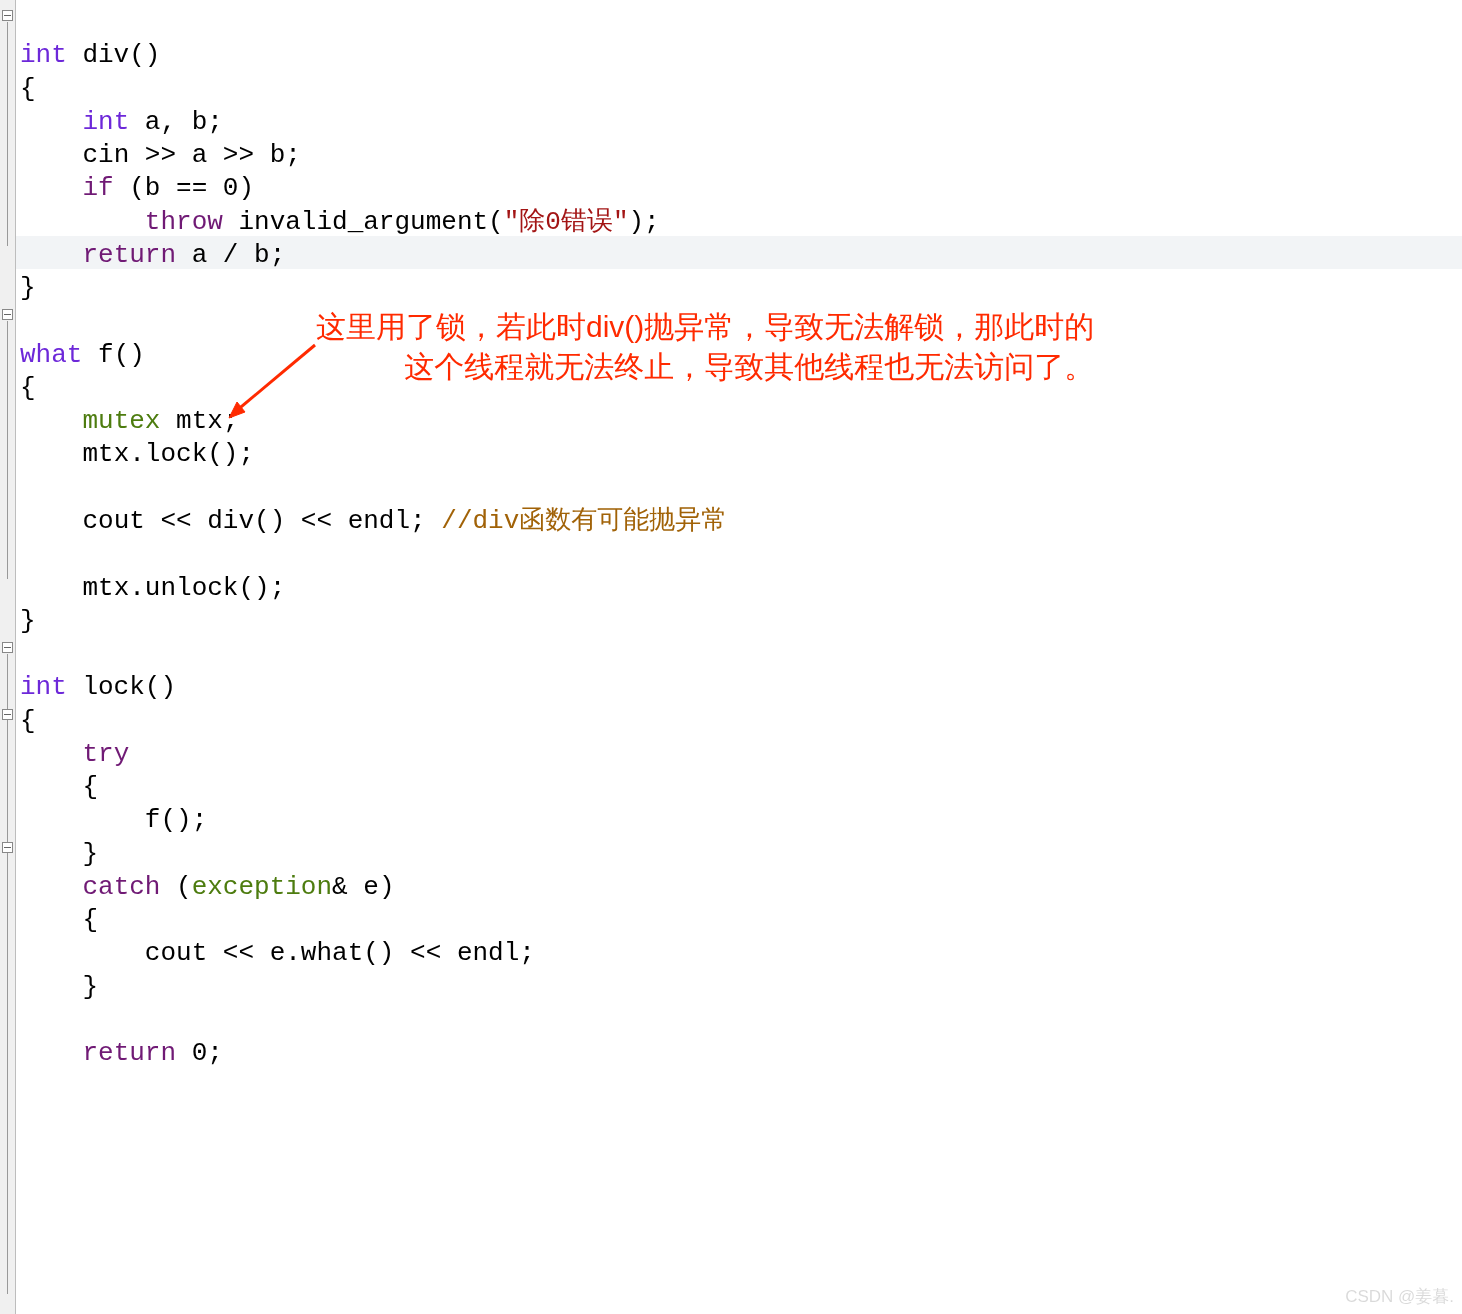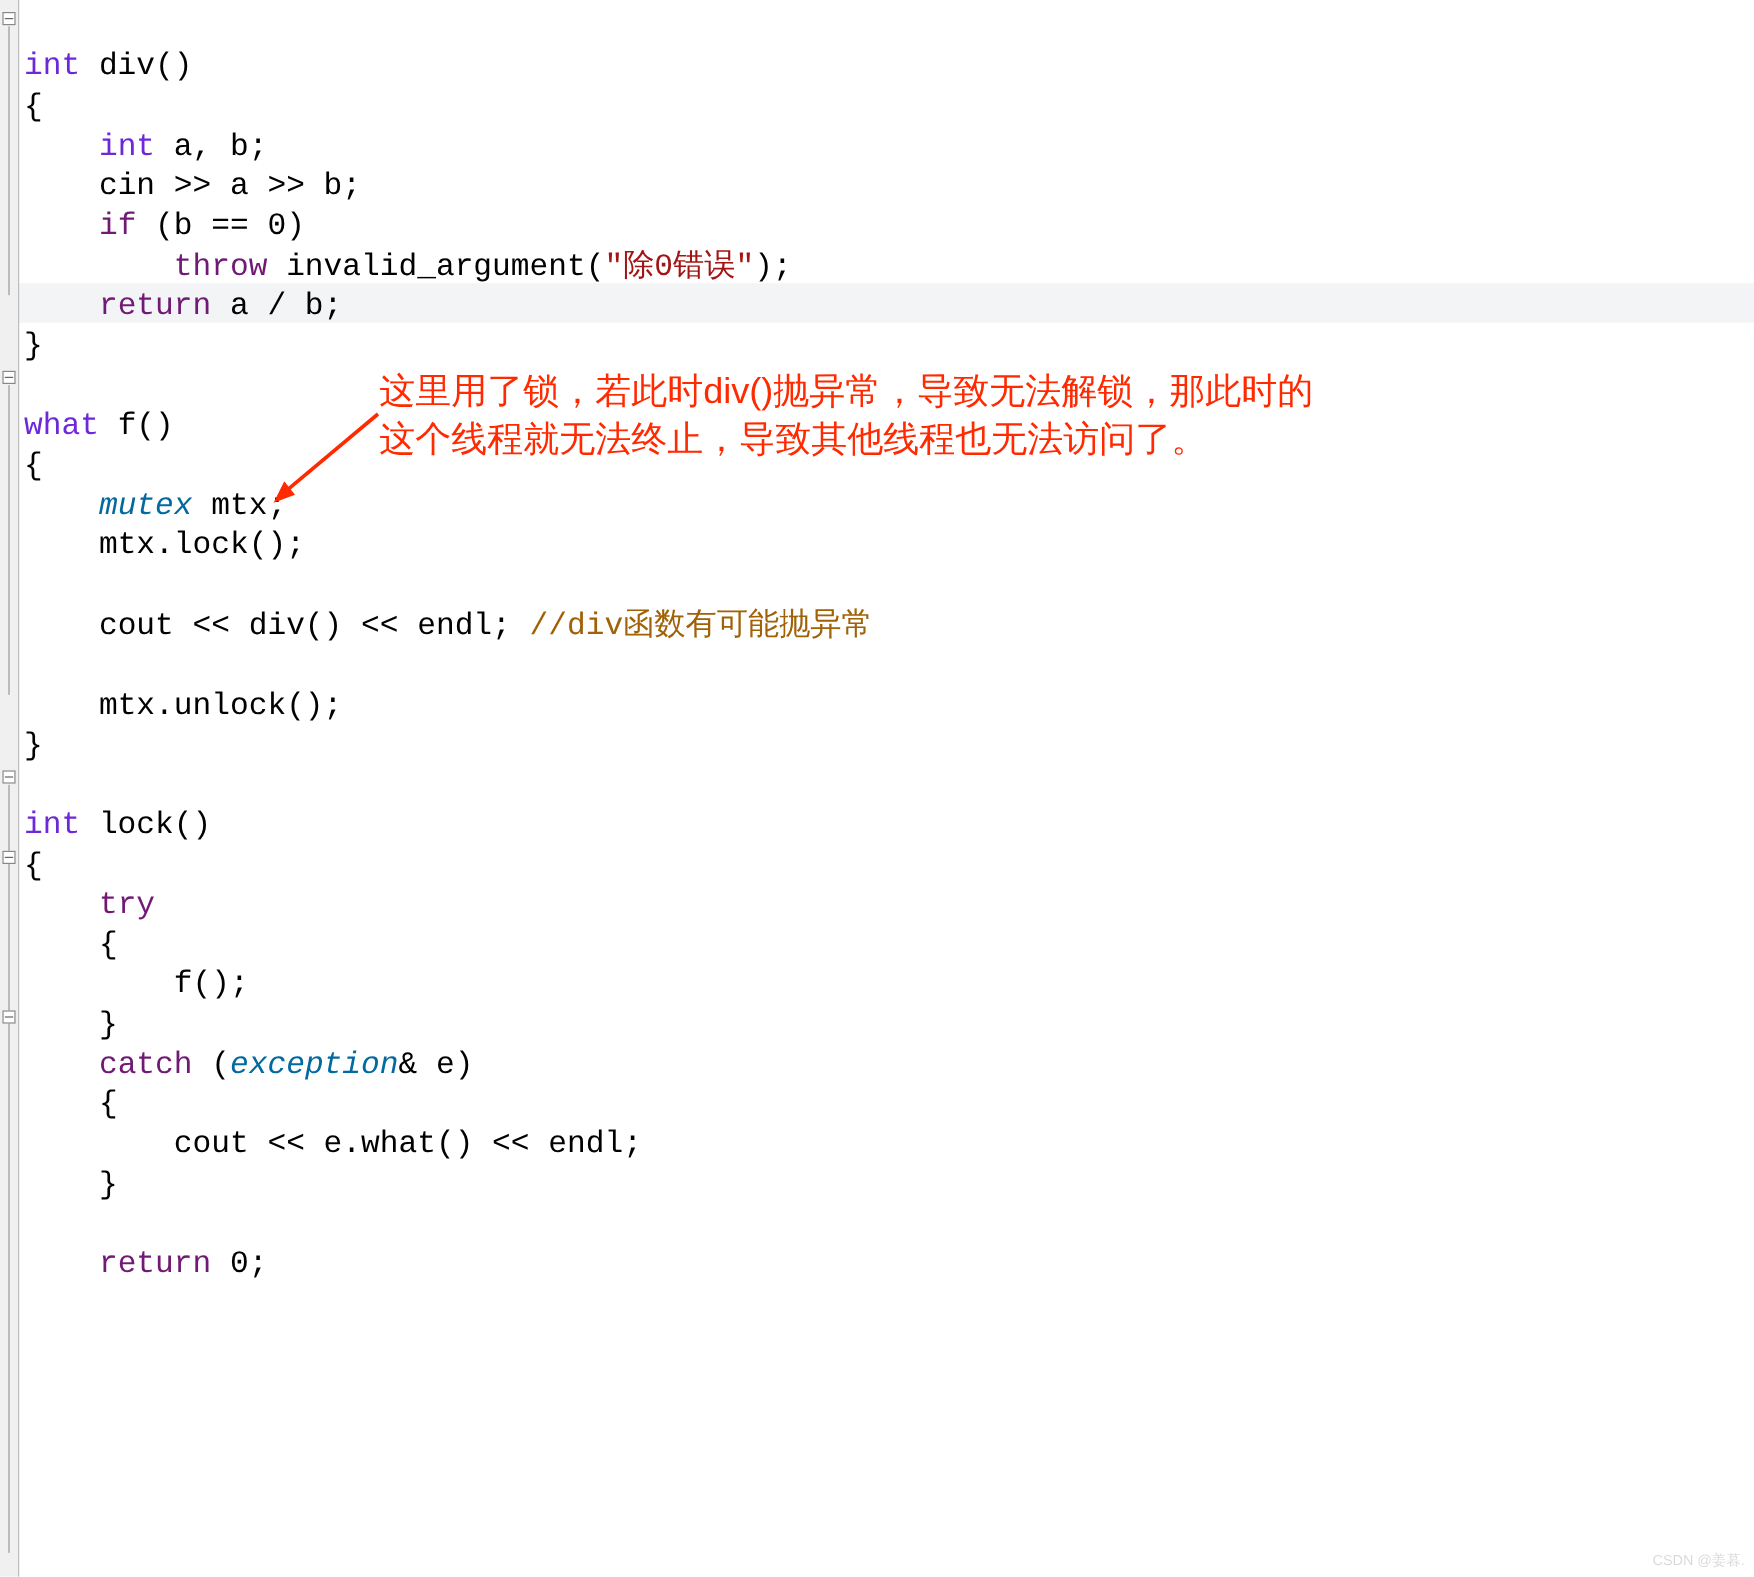--- a/index.html
+++ b/index.html
@@ -48,21 +48,21 @@
   .code {
     position: absolute;
     left: 20px;
     top: 6px;
     white-space: pre;
   }
   .kw   { color: #6d28d9; }
   .str  { color: #a31515; }
   .cmt  { color: #a16207; }
   .purple { color: #701a75; }
-  .teal  { color: #0369a1; font-style: italic; }
+  .teal  { color: #4d7c0f; }
   .rowhl {
     position: absolute;
     left: 16px;
     right: 0;
     height: 33px;
     background: #f2f4f6;
     z-index: -1;
   }
   .annot {
     position: absolute;
@@ -76,21 +76,21 @@
     position: absolute;
     stroke: #ff2a00;
     fill: #ff2a00;
   }
   .watermark {
     position: absolute;
     right: 8px;
     bottom: 6px;
     color: rgba(0,0,0,0.15);
     font-family: "Microsoft YaHei", sans-serif;
-    font-size: 12px;
+    font-size: 17px;
   }
 </style>
 </head>
 <body>
 
 <div class="gutter">
   <div class="fold" style="top:10px"></div>
   <div class="vline" style="top:22px; height:224px"></div>
   <div class="fold" style="top:309px"></div>
   <div class="vline" style="top:321px; height:258px"></div>
@@ -129,21 +129,21 @@
 <span>        <span>f();</span></span>
 <span>    <span>}</span></span>
 <span>    <span class="purple">catch</span><span> (</span><span class="teal">exception</span><span>&amp; e)</span></span>
 <span>    <span>{</span></span>
 <span>        <span>cout &lt;&lt; e.what() &lt;&lt; endl;</span></span>
 <span>    <span>}</span></span>
 <span> </span>
 <span>    <span class="purple">return</span><span> 0;</span></span>
 </div>
 
-<div class="annot" style="left:316px; top:266px;">
+<div class="annot" style="left:316px; top:266px;text-align:right;">
 <span>这里用了锁，若此时div()抛异常，导致无法解锁，那此时的</span>
 <span>这个线程就无法终止，导致其他线程也无法访问了。</span>
 </div>
 
 <svg class="arrow" style="left:225px; top:340px;" width="95" height="80">
   <line x1="90" y1="5" x2="10" y2="72" stroke-width="3"></line>
   <polygon points="4,78 20,72 12,62"></polygon>
 </svg>
 
 <span class="watermark">CSDN @姜暮.</span>

